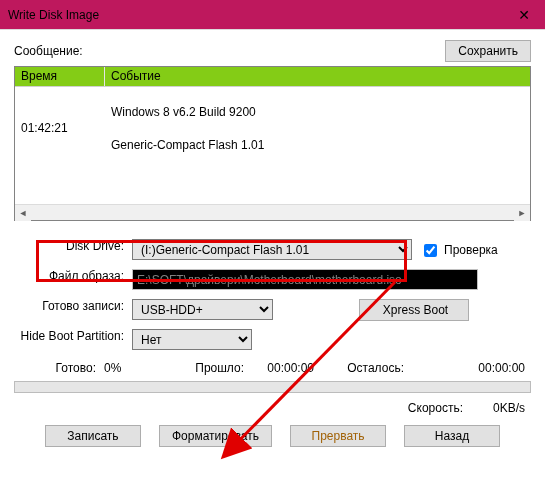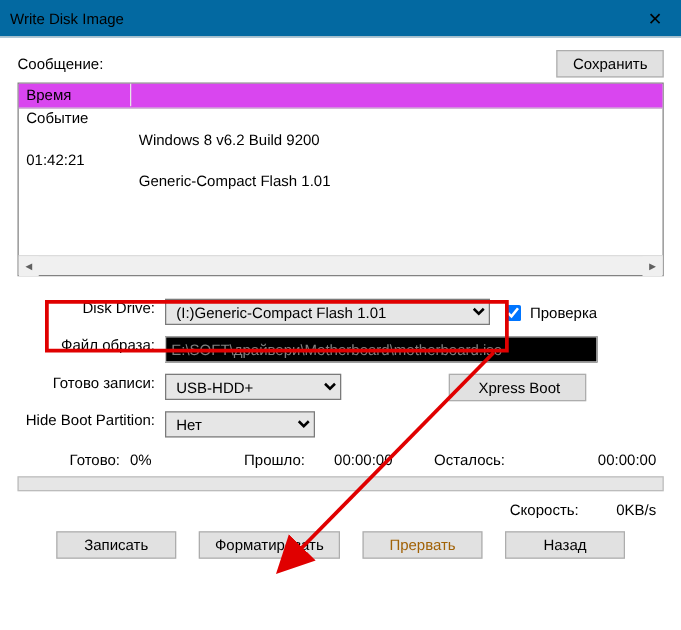--- a/index.html
+++ b/index.html
@@ -14,21 +14,21 @@
     overflow: hidden;
     position: relative;
   }
   .titlebar {
     height: 30px;
     display: flex;
     align-items: center;
     justify-content: space-between;
     padding: 0 0 0 8px;
     border-bottom: 1px solid #dcdcdc;
-    background: #0369a1;
+    background: #be185d;
   }
   .title-text { font-size: 12px; }
   .close-btn {
     width: 42px;
     height: 28px;
     display: flex;
     align-items: center;
     justify-content: center;
     font-size: 14px;
     font-family: Arial, sans-serif;
@@ -59,22 +59,21 @@
     border: 1px solid #828282;
     background: #fff;
     height: 155px;
     display: flex;
     flex-direction: column;
   }
   .log-header {
     display: flex;
     height: 20px;
     border-bottom: 1px solid #d0d0d0;
-    background: #d946ef;
-    flex-direction: column;
+    background: #84cc16;
   }
   .log-col-time {
     width: 90px;
     padding: 2px 6px;
     border-right: 1px solid #e5e5e5;
   }
   .log-col-event {
     flex: 1;
     padding: 2px 6px;
   }
@@ -128,21 +127,21 @@
     text-align: right;
     padding-right: 8px;
   }
   .select {
     font: inherit;
     border: 1px solid #7a7a7a;
     background: #e6e6e6;
     padding: 2px 4px;
     height: 21px;
   }
-  .select-drive { width: 260px; }
+  .select-drive { width: 280px; }
   .select-method { width: 141px; }
   .select-hide { width: 120px; }
   .input-file {
     font: inherit;
     border: 1px solid #c0c0c0;
     padding: 2px 4px;
     height: 21px;
     width: 346px;
     color: #808080;
     background: #000000;

